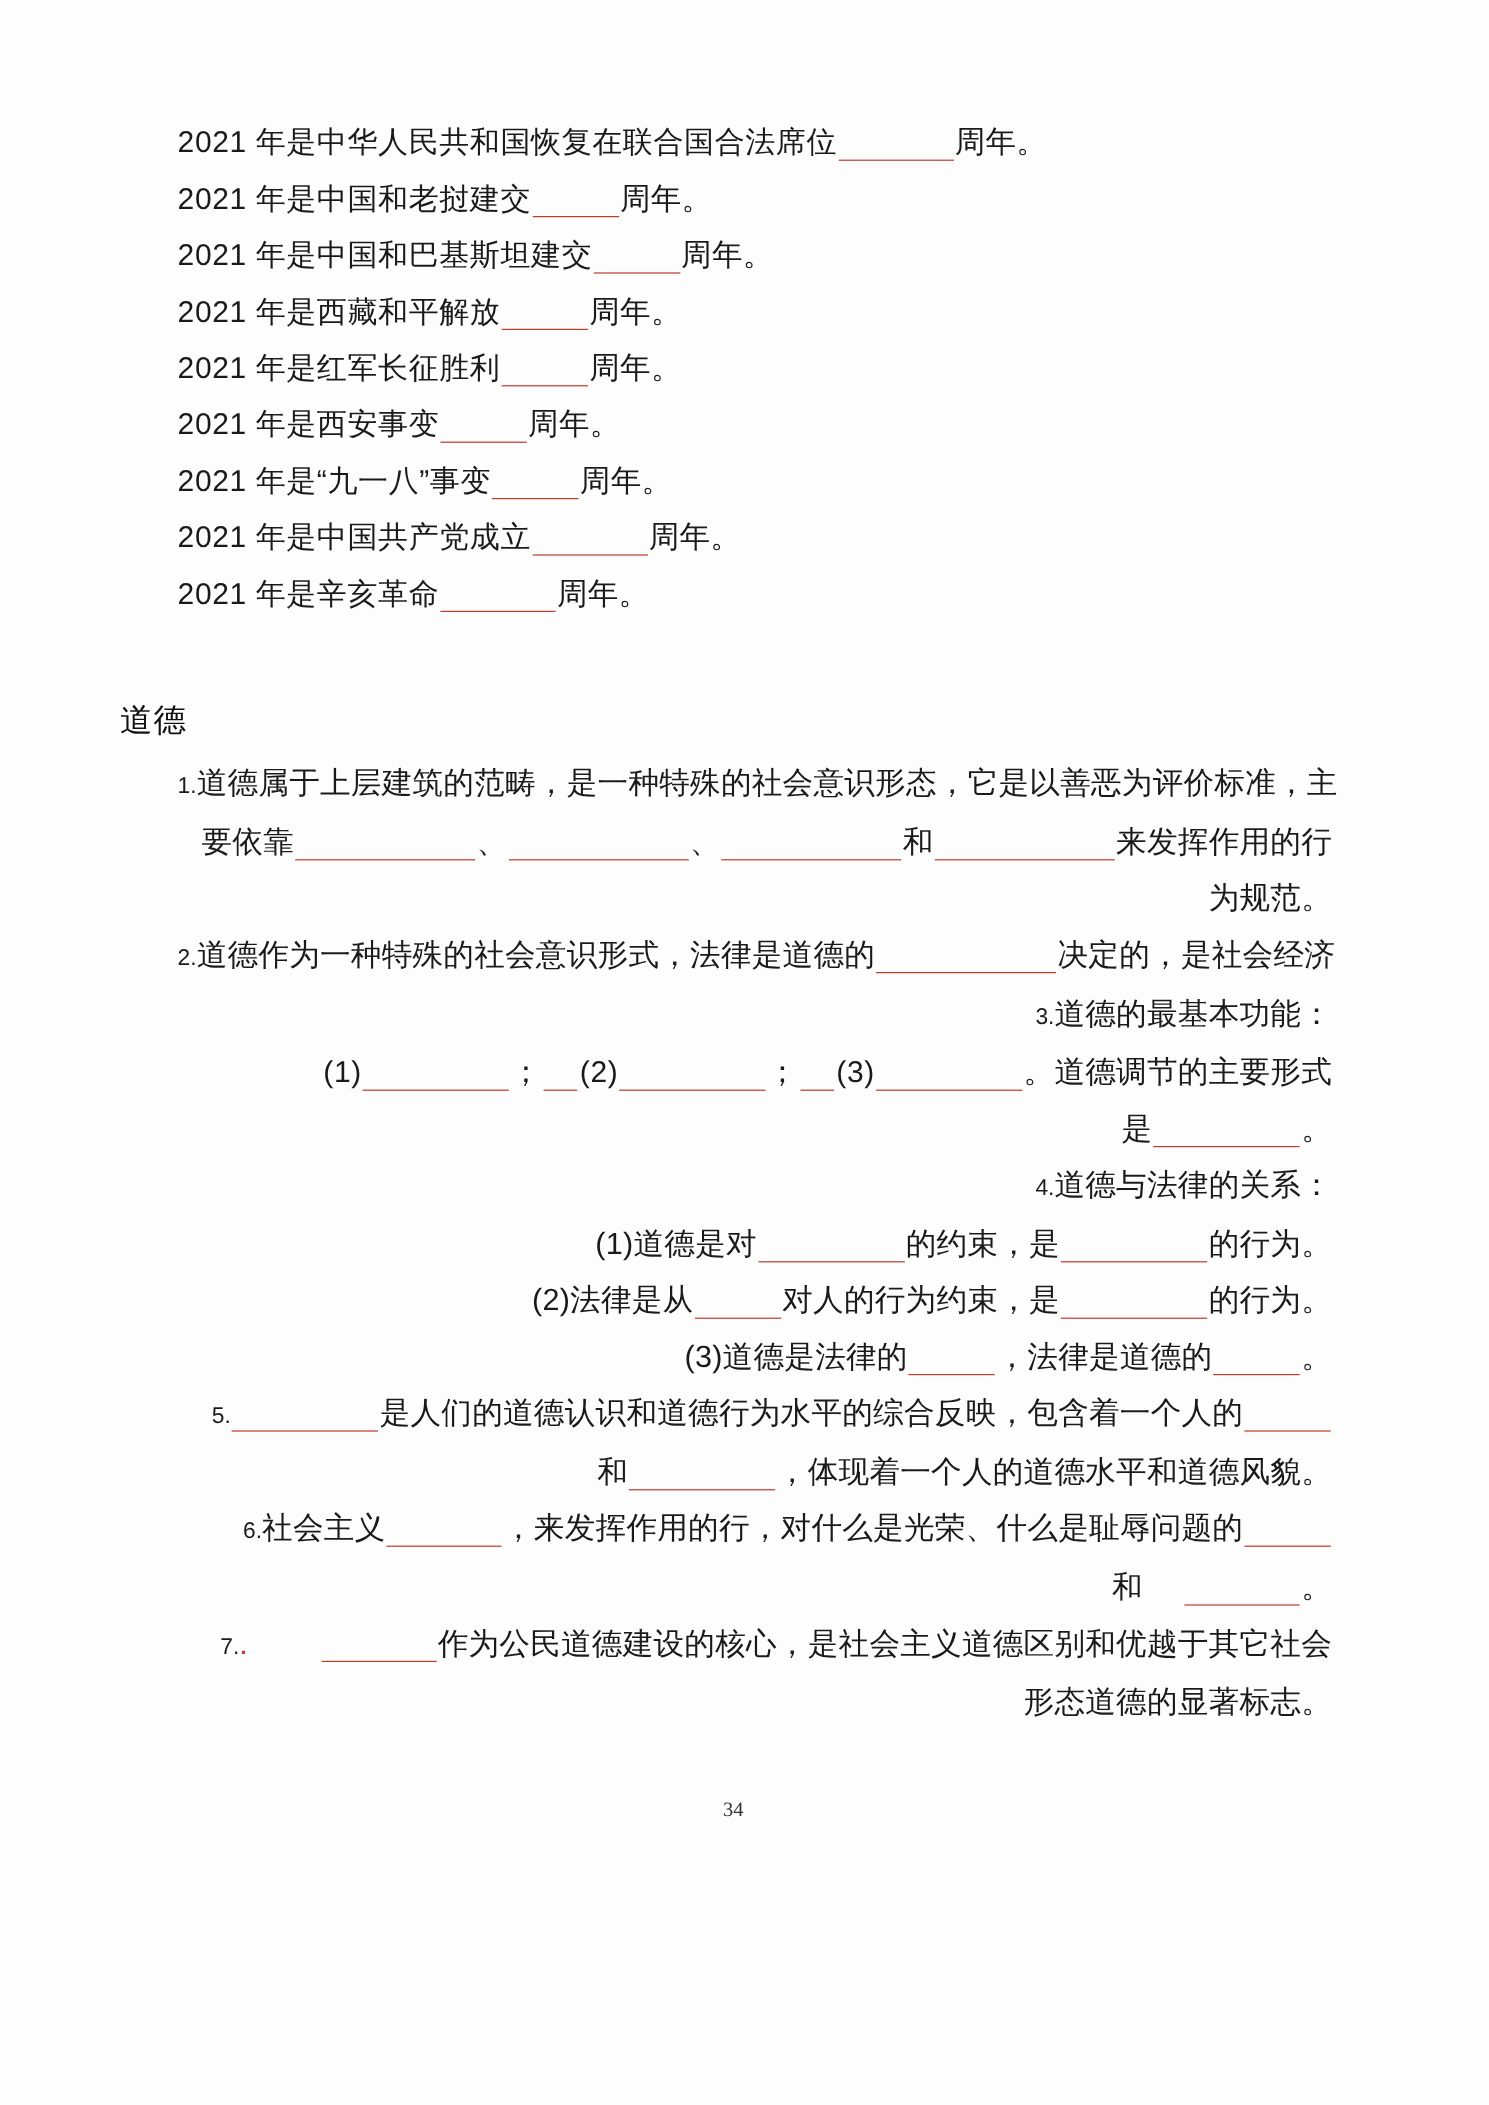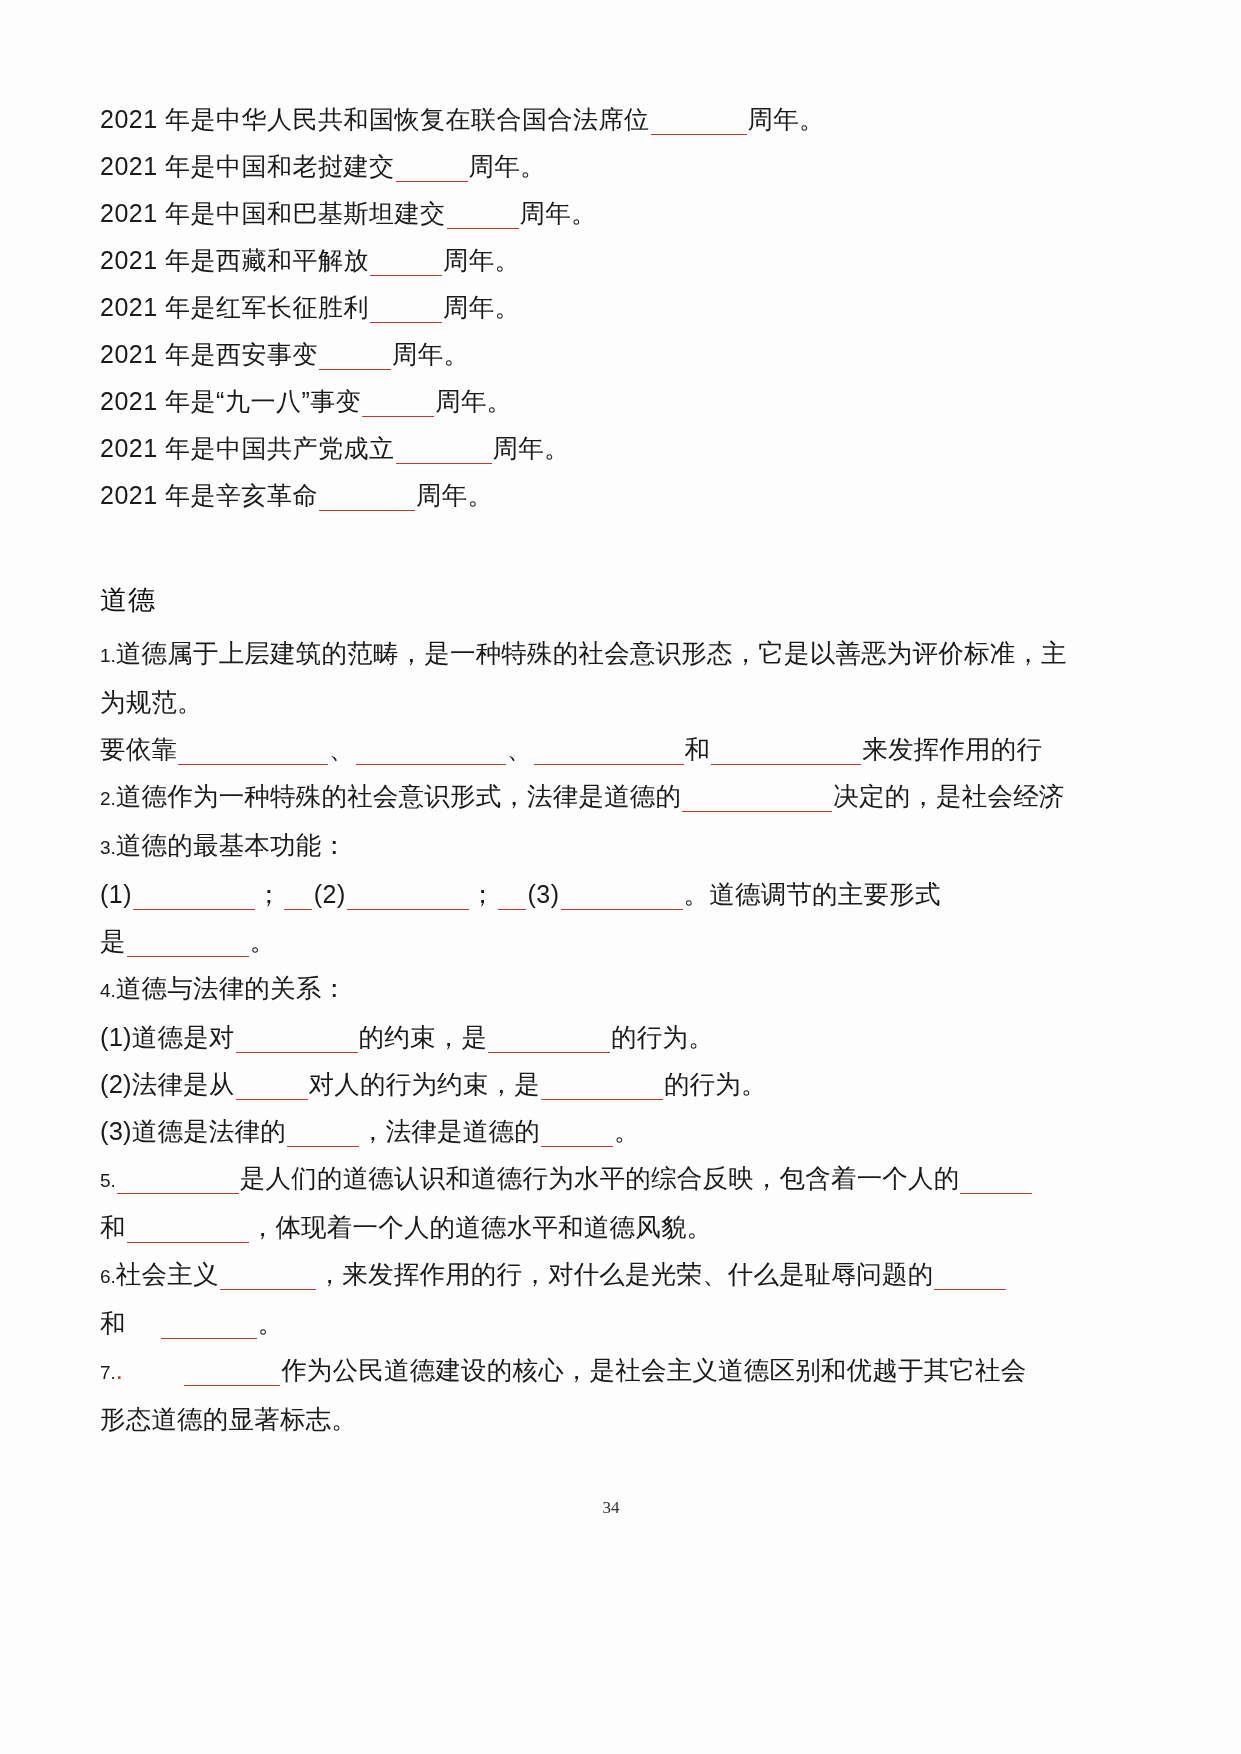--- a/index.html
+++ b/index.html
@@ -24,26 +24,28 @@
     top: 96px;
     width: 1010px;
   }
   
   .line {
     font-size: 25.5px;
     line-height: 47px;
     color: #1a1a1a;
     letter-spacing: 0.2px;
     white-space: nowrap;
+    margin-left: 48px;
   }
   .para {
     font-size: 25.5px;
     line-height: 47px;
     color: #1a1a1a;
     letter-spacing: 0.2px;
+    text-align: right;
   }
   .num {
     font-size: 19px;
     vertical-align: baseline;
     letter-spacing: 0;
   }
   .lat {
     font-size: 25px;
     letter-spacing: 0.5px;
   }
@@ -130,22 +132,22 @@
       </div>
     </div>
 
     <div class="gap-before-heading"></div>
 
     <div class="section-heading">道德</div>
     <div class="gap-after-heading"></div>
 
     <div class="para">
       <div class="line"><span class="num">1.</span><span>道德属于上层建筑的范畴，是一种特殊的社会意识形态，它是以善恶为评价标准，主</span></div>
+      <div class="line"><span>要依靠</span><span class="blank w-xl"></span><span>、</span><span class="blank w-xl"></span><span>、</span><span class="blank w-xl"></span><span>和</span><span class="blank w-xl"></span><span>来发挥作用的行</span></div>
       <div class="line"><span>为规范。</span></div>
-      <div class="line"><span>要依靠</span><span class="blank w-xl"></span><span>、</span><span class="blank w-xl"></span><span>、</span><span class="blank w-xl"></span><span>和</span><span class="blank w-xl"></span><span>来发挥作用的行</span></div>
     </div>
 
     <div class="para">
       <div class="line"><span class="num">2.</span><span>道德作为一种特殊的社会意识形式，法律是道德的</span><span class="blank w-xl"></span><span>决定的，是社会经济</span></div>
     </div>
 
     <div class="para">
       <div class="line"><span class="num">3.</span><span>道德的最基本功能：</span></div>
       <div class="line"><span class="lat">(1)</span><span class="blank w-lg"></span><span>；</span><span class="gapblank"></span><span class="lat">(2)</span><span class="blank w-lg"></span><span>；</span><span class="gapblank"></span><span class="lat">(3)</span><span class="blank w-lg"></span><span>。道德调节的主要形式</span></div>
       <div class="line"><span>是</span><span class="blank w-lg"></span><span>。</span></div>

